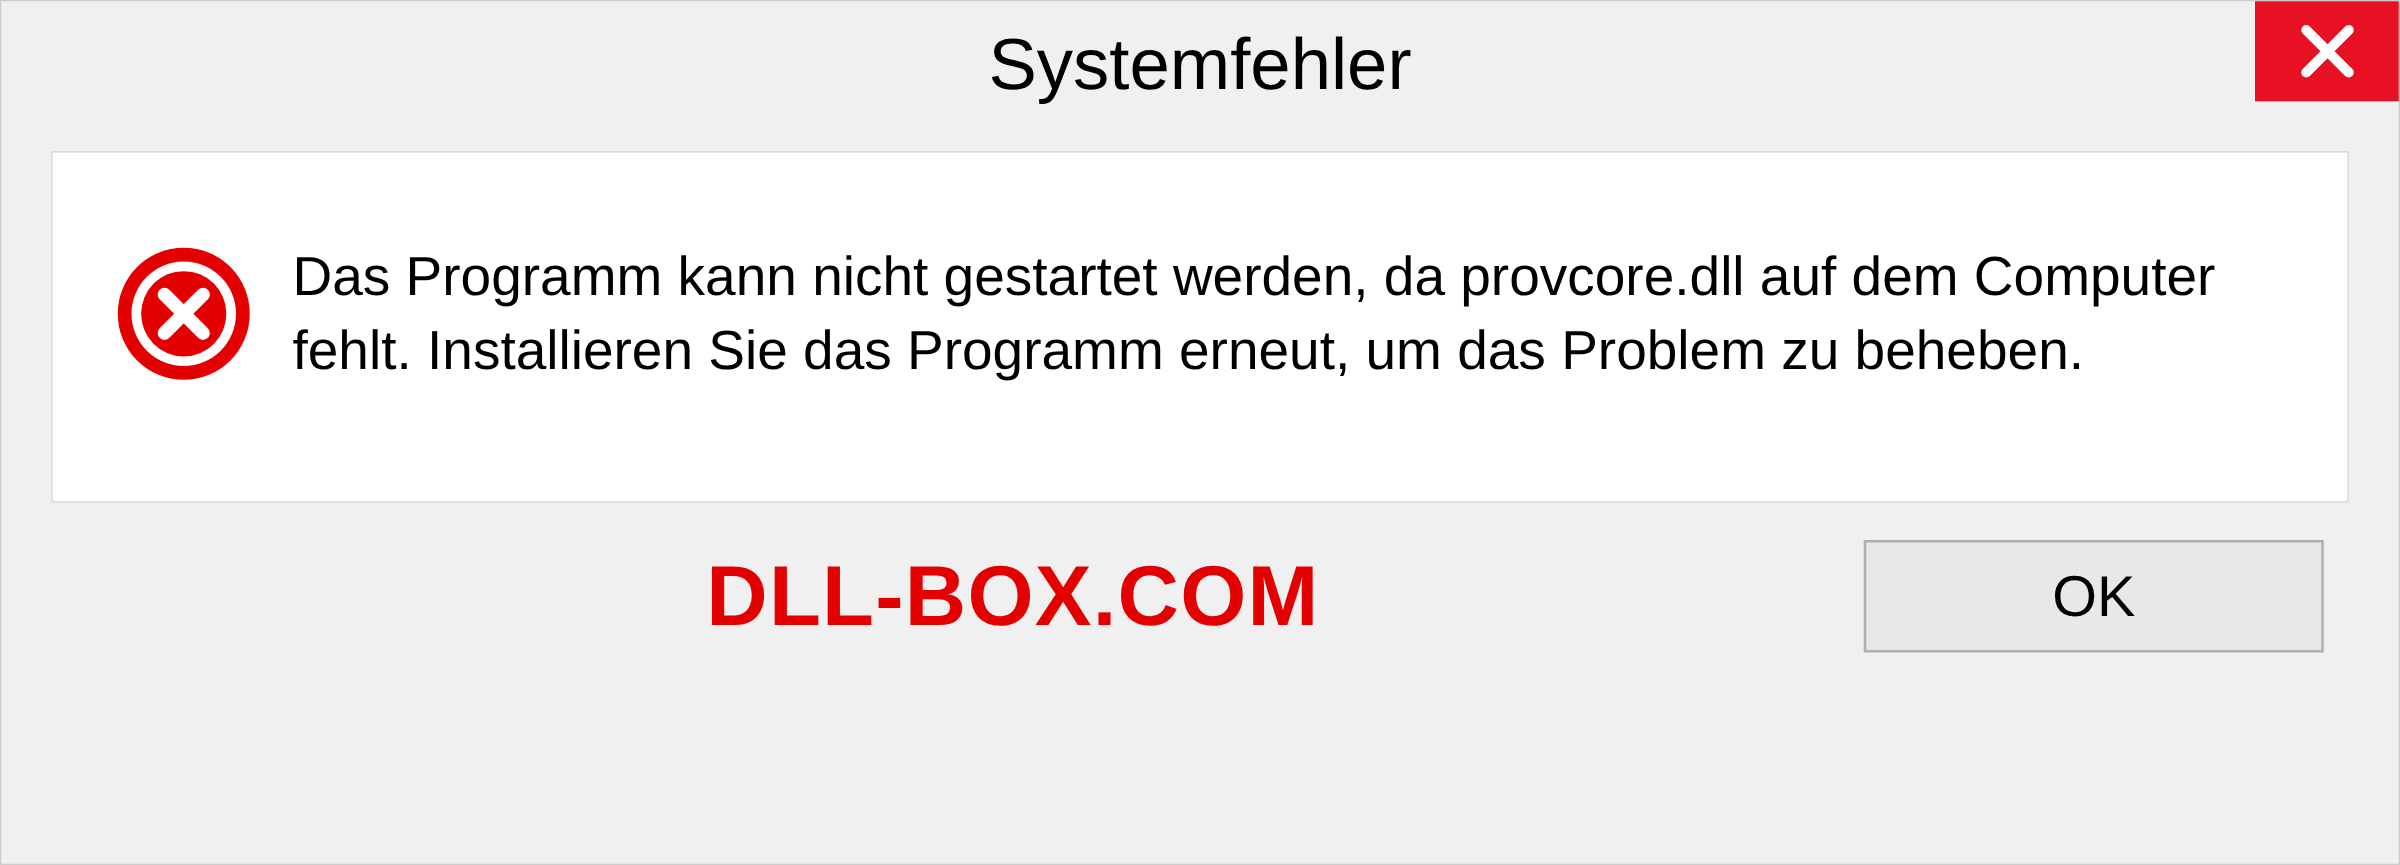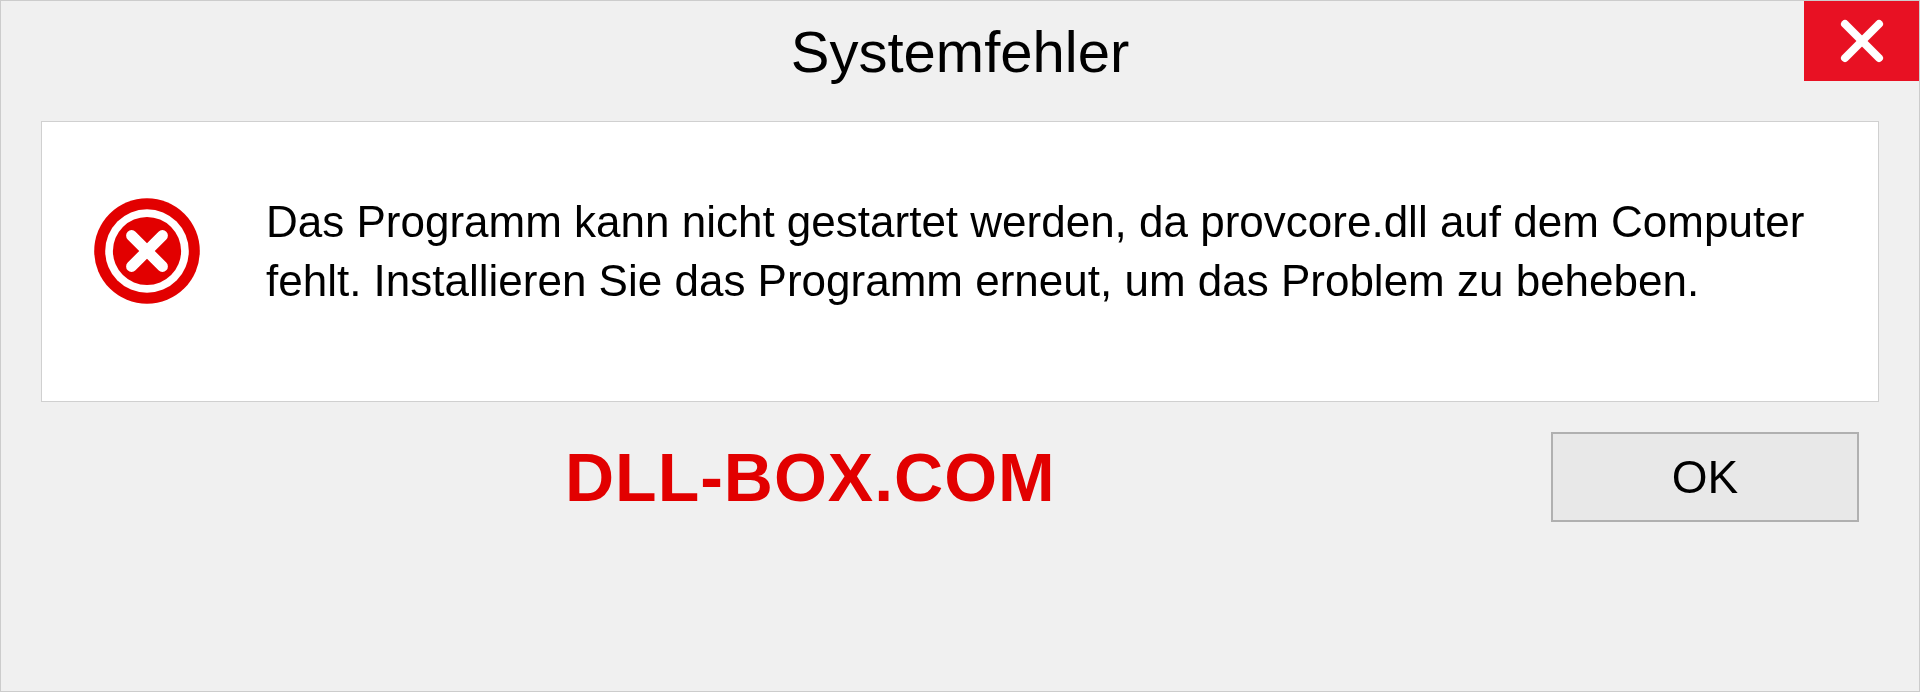--- a/index.html
+++ b/index.html
@@ -49,21 +49,21 @@
       width: 50px;
       height: 50px;
     }
     .content-panel {
       margin: 20px 40px 0 40px;
       background: #fff;
       border: 1px solid #d0d0d0;
       padding: 70px 50px 90px 50px;
       display: flex;
       align-items: center;
-      gap: 64px;
+      gap: 32px;
     }
     .error-icon {
       flex-shrink: 0;
       width: 110px;
       height: 110px;
     }
     .message {
       font-size: 44px;
       line-height: 1.35;
       color: #000;
@@ -76,21 +76,21 @@
     }
     .watermark {
       font-size: 68px;
       font-weight: 900;
       color: #e20000;
       letter-spacing: 1px;
       font-family: Arial, sans-serif;
       margin-left: 480px;
     }
     .ok-btn {
-      width: 308px;
+      width: 368px;
       height: 90px;
       background: #e8e8e8;
       border: 2px solid #b0b0b0;
       font-size: 46px;
       color: #000;
       display: flex;
       align-items: center;
       justify-content: center;
       cursor: pointer;
     }

